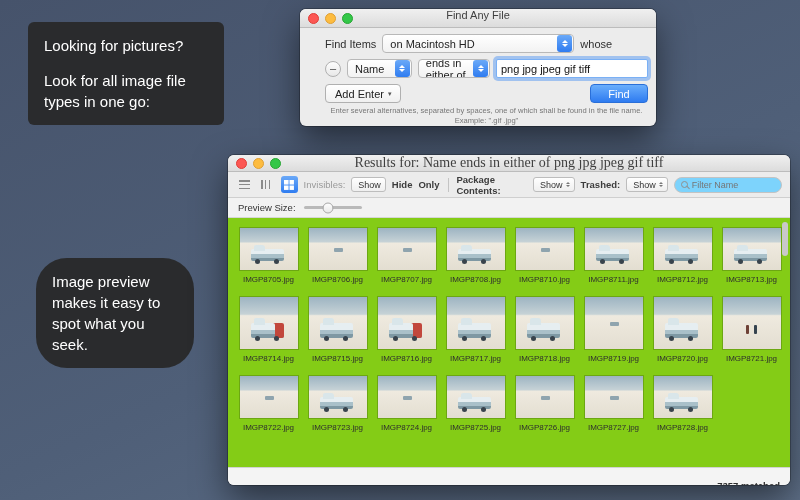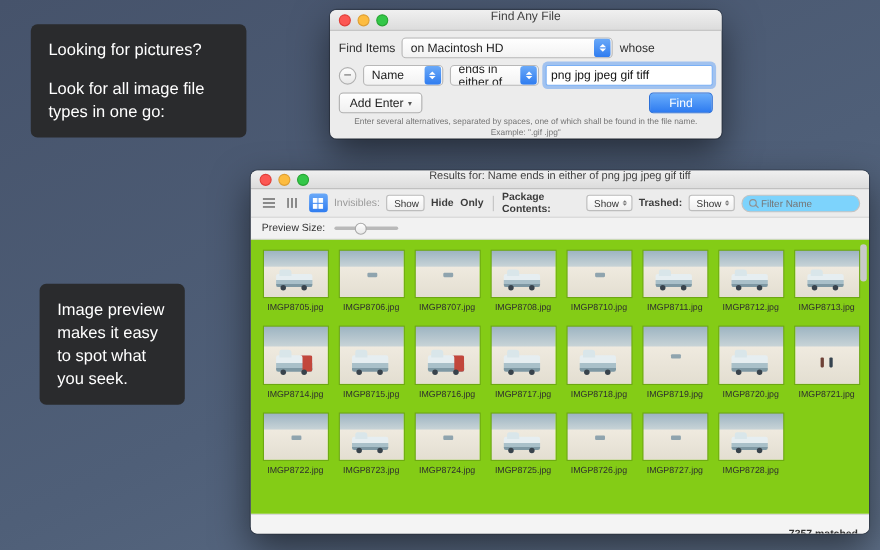--- a/index.html
+++ b/index.html
@@ -11,21 +11,21 @@
     -webkit-font-smoothing:antialiased;
   }
 
   
   .callout {
     position:absolute; background:rgba(40,40,40,.93); color:#fff;
     border-radius:6px; padding:13px 16px; font-size:15px; line-height:1.4;
   }
   .callout p + p { margin-top:14px; }
   #callout-pictures { left:28px; top:22px; width:196px; }
-  #callout-preview  { left:36px; top:258px; width:132px; }
+  #callout-preview  { left:36px; top:258px; width:158px;border-radius:31px; }
 
   
   .mac-window {
     position:absolute; background:#ececec; border-radius:6px;
     box-shadow:0 14px 34px rgba(0,0,0,.5), 0 0 0 1px rgba(0,0,0,.25);
     overflow:hidden;
   }
   .titlebar {
     position:relative; height:19px;
     background:linear-gradient(#f0f0f0,#dcdcdc);
@@ -34,21 +34,21 @@
   }
   .titlebar .win-title { font-size:11px; color:#3f3f3f; }
   .lights { position:absolute; left:8px; top:4px; display:flex; gap:6px; }
   .light { width:11px; height:11px; border-radius:50%; }
   .light.red    { background:#fc5753; border:1px solid #df3e38; }
   .light.yellow { background:#fdbc40; border:1px solid #de9f34; }
   .light.green  { background:#33c748; border:1px solid #27a533; }
 
   
   #find-window { left:300px; top:9px; width:356px; height:117px; }
-  #find-window .body { padding:6px 8px 4px 8px; }
+  #find-window .body { padding:6px 8px 4px 8px;margin-left:17px; }
   .fw-row { display:flex; align-items:center; gap:6px; margin-bottom:6px; }
   .fw-label { font-size:11px; color:#2f2f2f; }
   .popup {
     display:flex; align-items:center; height:19px;
     background:linear-gradient(#ffffff,#f2f2f2);
     border:1px solid #b8b8b8; border-radius:4px;
     font-size:11px; color:#222; padding-left:7px; overflow:hidden;
     justify-content:space-between;
   }
   .pop-arrows {
@@ -82,21 +82,21 @@
     color:#fff; min-width:58px; justify-content:center;
   }
   .fw-help {
     font-size:7.6px; color:#767676; text-align:center; margin-top:3px;
     padding:0 2px; line-height:1.3;
   }
 
   
   #results-window { left:228px; top:155px; width:562px; height:330px; }
   #results-window .titlebar { height:17px; }
-  #results-window .win-title { font-size:10px; }
+  #results-window .win-title { font-size:14px;font-family:Liberation Serif, serif; }
 
   .toolbar {
     height:26px; background:#ececec; border-bottom:1px solid #cfcfcf;
     display:flex; align-items:center; padding:0 8px; gap:6px; font-size:9.5px;
   }
   .view-btn {
     width:20px; height:17px; border-radius:3px; display:flex;
     align-items:center; justify-content:center;
   }
   .view-btn.active { background:linear-gradient(#6aa9f8,#2f7cf0); }

